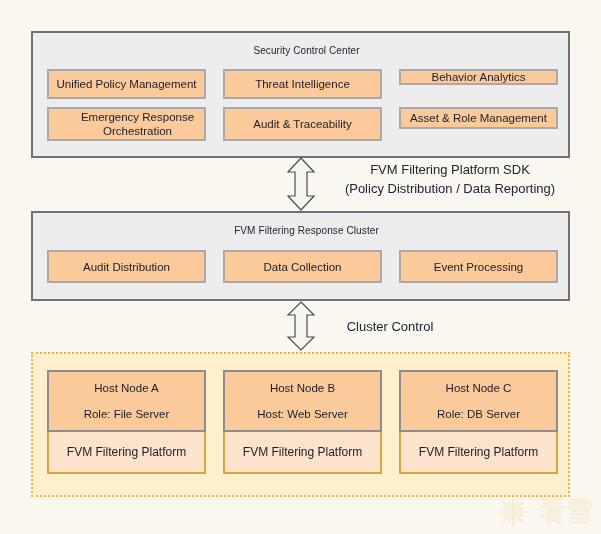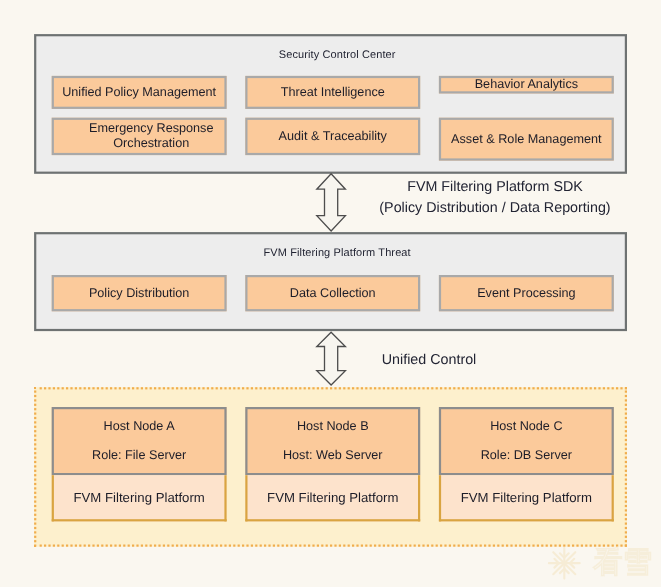--- a/index.html
+++ b/index.html
@@ -131,48 +131,48 @@
 
   <div class="panel" style="left:31px; top:31px; width:539px; height:127px;">
     <div class="panel-title" style="top:12px;">Security Control Center</div>
 
     <div class="mod" style="left:14px; top:36px; width:159px; height:30px;">Unified Policy Management</div>
     <div class="mod" style="left:190px; top:36px; width:159px; height:30px;">Threat Intelligence</div>
     <div class="mod" style="left:366px; top:36px; width:159px; height:16px;">Behavior Analytics</div>
 
     <div class="mod" style="left:14px; top:74px; width:159px; height:34px;padding-left:26px;">Emergency Response Orchestration</div>
     <div class="mod" style="left:190px; top:74px; width:159px; height:34px;">Audit &amp; Traceability</div>
-    <div class="mod" style="left:366px; top:74px; width:159px; height:39px;">Asset &amp; Role Management</div>
+    <div class="mod" style="left:366px; top:74px; width:159px; height:22px;">Asset &amp; Role Management</div>
   </div>
 
   <div class="arrow" style="left:285px; top:157px; width:32px; height:54px;">
     <svg width="32" height="54" viewBox="0 0 32 54" xmlns="http://www.w3.org/2000/svg">
       <polygon points="16,1 29,15 22,15 22,39 29,39 16,53 3,39 10,39 10,15 3,15" fill="#f7f5ef" stroke="#4d4d4d" stroke-width="1.2"></polygon>
     </svg>
   </div>
   <div class="conn-label" style="left:325px; top:160px; width:250px; text-align:center;">
     <div>FVM Filtering Platform SDK</div>
     <div>(Policy Distribution / Data Reporting)</div>
   </div>
 
   <div class="panel" style="left:31px; top:211px; width:539px; height:90px;">
-    <div class="panel-title" style="top:12px;">FVM Filtering Platform Threat</div>
-
-    <div class="mod" style="left:14px; top:37px; width:159px; height:33px;">Policy Distribution</div>
+    <div class="panel-title" style="top:12px;">FVM Filtering Response Cluster</div>
+
+    <div class="mod" style="left:14px; top:37px; width:159px; height:33px;">Audit Distribution</div>
     <div class="mod" style="left:190px; top:37px; width:159px; height:33px;">Data Collection</div>
     <div class="mod" style="left:366px; top:37px; width:159px; height:33px;">Event Processing</div>
   </div>
 
   <div class="arrow" style="left:285px; top:301px; width:32px; height:50px;">
     <svg width="32" height="50" viewBox="0 0 32 50" xmlns="http://www.w3.org/2000/svg">
       <polygon points="16,1 29,14 22,14 22,36 29,36 16,49 3,36 10,36 10,14 3,14" fill="#f7f5ef" stroke="#4d4d4d" stroke-width="1.2"></polygon>
     </svg>
   </div>
   <div class="conn-label" style="left:325px; top:317px; width:130px; text-align:center;">
-    <div>Unified Control</div>
+    <div>Cluster Control</div>
   </div>
 
   <div class="dotted-zone" style="left:31px; top:352px; width:539px; height:145px;">
 
     <div class="host" style="left:14px; top:16px; width:159px; height:104px;">
       <div class="host-head">
         <span>Host Node A</span>
         <span>Role: File Server</span>
       </div>
       <div class="host-foot">FVM Filtering Platform</div>

